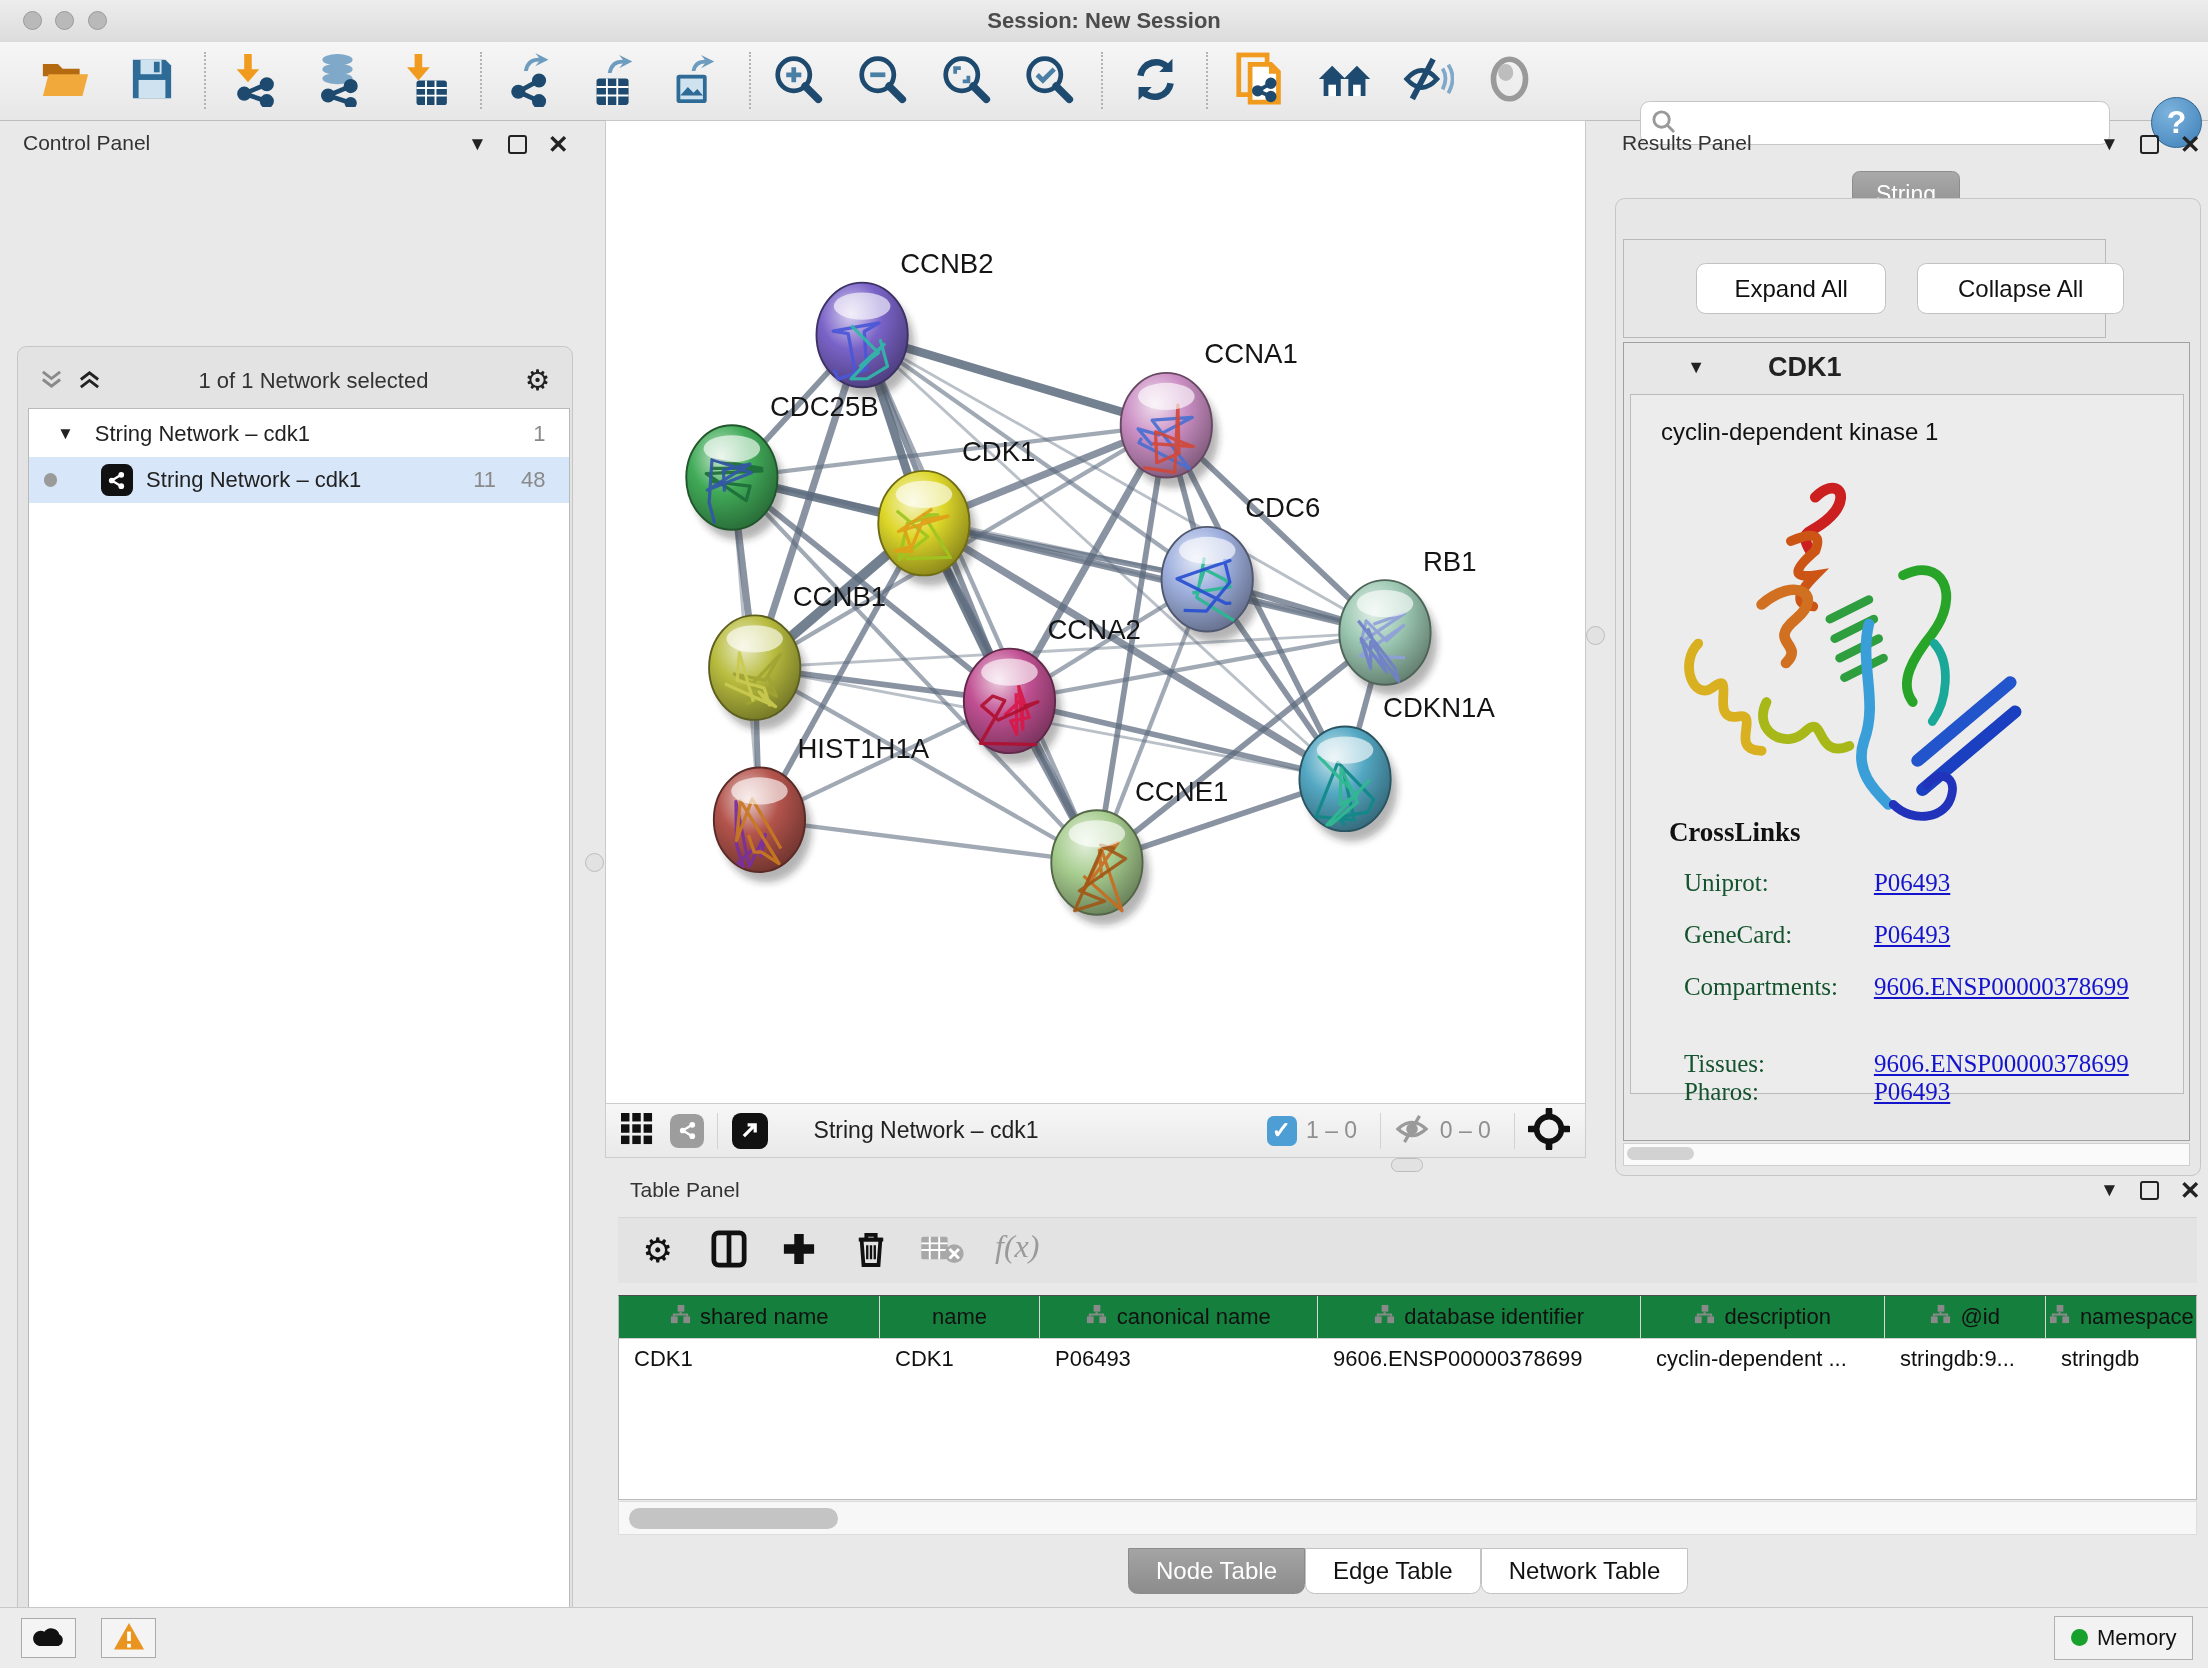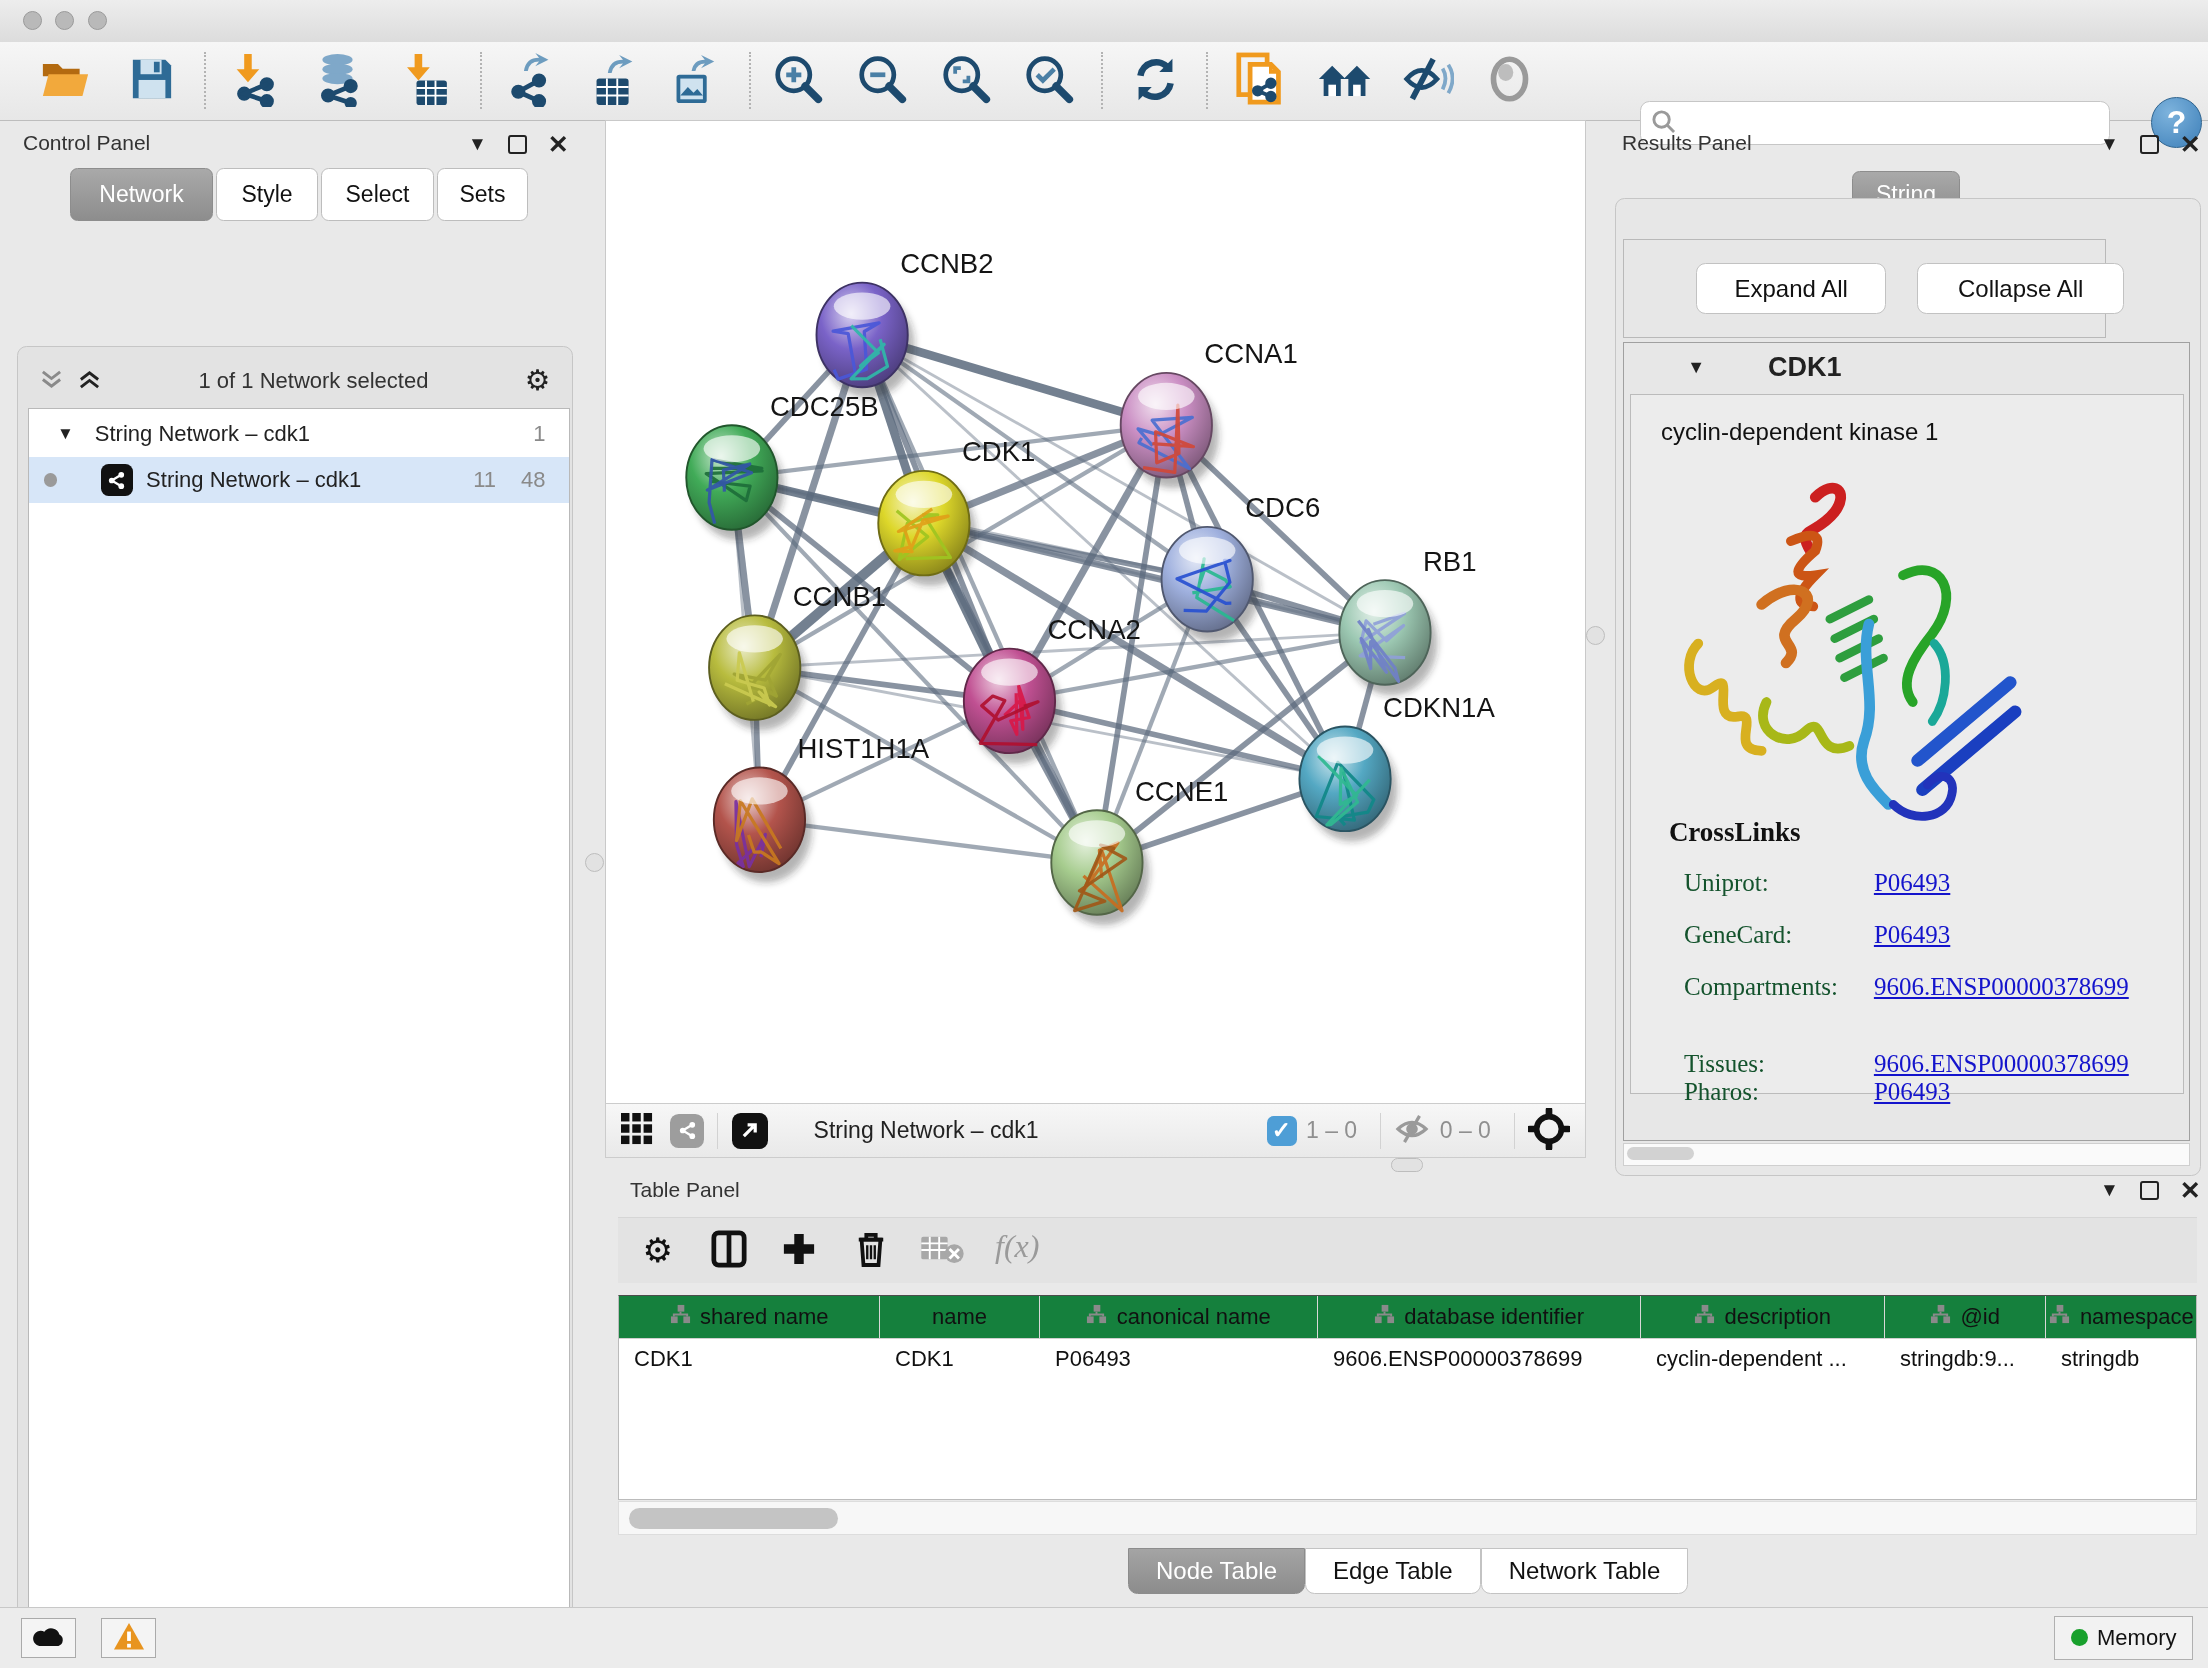--- a/index.html
+++ b/index.html
@@ -105,20 +105,21 @@
   .membtn span{font-size:22px;color:#111;}
   .handle{position:absolute;background:#e2e2e2;border:1px solid #bdbdbd;border-radius:50%;}
 </style>
 </head>
 <body>
 
 <div class="abs titlebar">
   <span class="tlight" style="left:23px"></span>
   <span class="tlight" style="left:55px"></span>
   <span class="tlight" style="left:88px"></span>
+  <div class="wintitle">Session: New Session</div>
 </div>
 
 <div class="abs toolbar">
   <button class="tbtn" style="left:38px">
     <span>
       <svg width="49" height="42" viewBox="0 0 52 44">
           <path d="M2 6 h16 l5 5 h18 v8 H2z" fill="#b36a10"></path>
           <path d="M2 40 L8 17 h42 L44 40z" fill="#f2a93c"></path>
         </svg>
     </span>
@@ -317,26 +318,20 @@
     </div>
 </div>
 
 <div class="abs" style="left:0;top:120px;width:582px;height:1488px">
   <div class="abs panelhead" style="left:23px;top:11.4px">Control Panel</div>
   <div class="phicons" style="left:468px;top:13.3px">
     <span class="ph-collapse">▼</span>
     <span class="ph-float"></span>
     <span class="ph-close">✕</span>
   </div>
-  <div id="cp-tabs" class="abs" style="left:0;top:48px;width:582px;height:55px">
-      <div class="ctab active" style="left: 70px; top: 0px; width: 143px; height: 53px;">Network</div>
-      <div class="ctab" style="left: 216px; top: 0px; width: 102px; height: 53px;">Style</div>
-      <div class="ctab" style="left: 321px; top: 0px; width: 113px; height: 53px;">Select</div>
-      <div class="ctab" style="left: 437px; top: 0px; width: 91px; height: 53px;">Sets</div>
-    </div>
   <div class="abs cp-box">
     <div class="cp-status">
       <span style="margin-left:13.3px">
         <svg width="25" height="23" viewBox="0 0 26 24" fill="none" stroke="#8a8a8a" stroke-width="3">
             <path d="M4 4 l9 7 9-7 M4 12 l9 7 9-7"></path>
           </svg>
       </span>
       <span style="margin-left:13.3px">
         <svg width="25" height="23" viewBox="0 0 26 24" fill="none" stroke="#222" stroke-width="3">
             <path d="M4 20 l9-7 9 7 M4 12 l9-7 9 7"></path>

